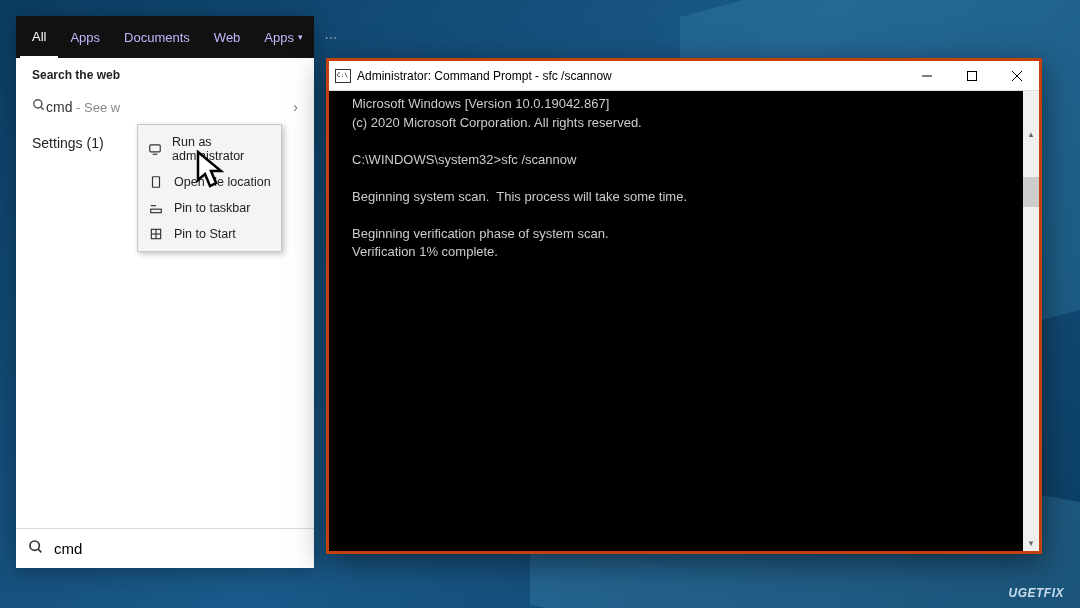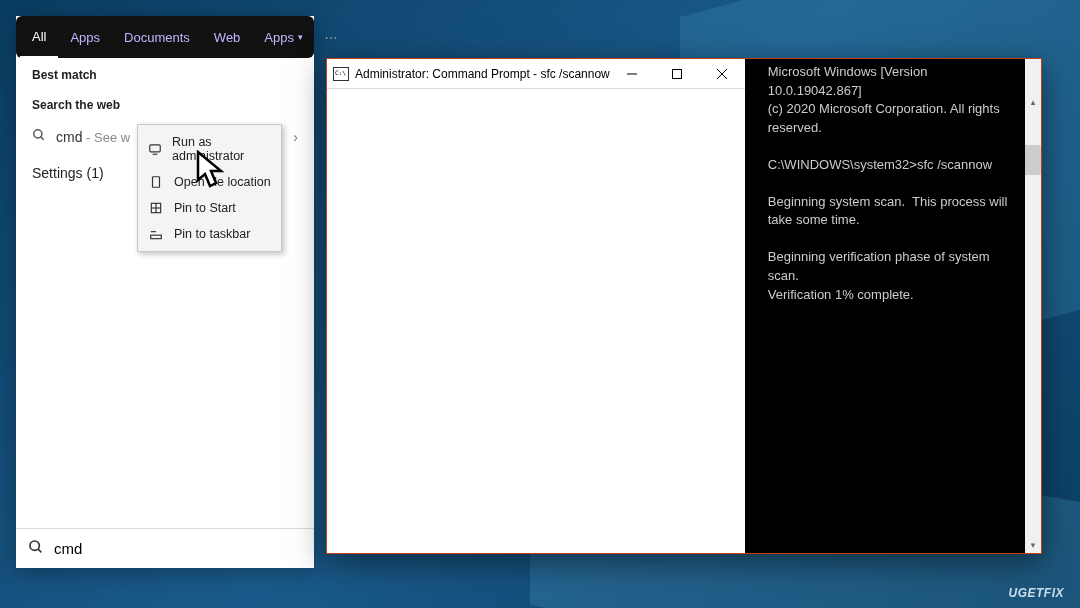--- a/index.html
+++ b/index.html
@@ -14,41 +14,41 @@
 
     
     .start-panel {
       position: absolute; left: 16px; top: 16px;
       width: 298px; height: 552px;
       background: #fff; box-shadow: 0 4px 20px rgba(0,0,0,0.3);
       display: flex; flex-direction: column;
     }
     .tabs-bar {
       background: #111; height: 42px; display: flex; align-items: center;
-      padding: 0 4px; color: #ccc; font-size: 13px; border-radius: 6px;
+      padding: 0 4px; color: #ccc; font-size: 13px;
     }
     .tab { padding: 0 12px; height: 42px; display: flex; align-items: center; cursor: pointer; color: #c4b5fd; }
     .tab.active { color: #fff; border-bottom: 2px solid #fff; }
     .tab .chev { margin-left: 4px; font-size: 9px; }
     .tabs-dots { margin-left: auto; padding: 0 10px; color: #aaa; letter-spacing: 1px; }
 
     .section-label { font-size: 12px; font-weight: 600; padding: 10px 16px 6px; color: #222; }
     .result-row {
       display: flex; align-items: center; padding: 8px 14px; gap: 10px;
       background: #e5e5e5; cursor: pointer;
     }
     .result-icon { width: 28px; height: 22px; background: #000; border: 1px solid #555; flex-shrink: 0; }
     .result-text .title { font-size: 14px; color: #111; }
     .result-text .sub { font-size: 11px; color: #666; }
 
     .web-row {
       display: flex; align-items: center; padding: 10px 16px; gap: 10px; font-size: 14px; color: #333;
       justify-content: space-between; cursor: pointer;
     }
-    .web-left { display: flex; align-items: center; gap: 10px; }
+    .web-left { display: flex; align-items: center; }
     .search-glyph { font-size: 14px; color: #555; }
     .web-label .muted { color: #888; font-size: 13px; }
     .arrow { color: #777; font-size: 14px; }
 
     .settings-row { font-size: 14px; padding: 10px 16px; color: #222; }
 
     .search-box {
       margin-top: auto; border-top: 1px solid #ddd; height: 40px;
       display: flex; align-items: center; padding: 0 12px; gap: 10px;
       background: #fff;
@@ -71,23 +71,23 @@
     
     .cursor {
       position: absolute; left: 194px; top: 150px; z-index: 60;
       pointer-events: none;
     }
 
     
     .cmd-window {
       position: absolute; left: 326px; top: 58px;
       width: 716px; height: 496px;
-      background: #fff; border: 1px solid #c2410c;
+      background: #fff; border: 3px solid #c2410c;
       box-shadow: 0 8px 30px rgba(0,0,0,0.5);
-      display: flex; flex-direction: row;
+      display: flex; flex-direction: column;
     }
     .titlebar {
       height: 30px; background: #fff; display: flex; align-items: center;
       padding-left: 6px; border-bottom: 1px solid #ddd;
     }
     .title-icon {
       width: 16px; height: 14px; background: #fff; border: 1px solid #333;
       margin-right: 6px; position: relative; flex-shrink: 0;
     }
     .title-icon::after { content: "C:\\"; font-size: 6px; position: absolute; top: 1px; left: 1px; font-family: monospace; }
@@ -133,21 +133,20 @@
     <div class="tab">Apps</div>
     <div class="tab">Documents</div>
     <div class="tab">Web</div>
     <div class="tab">
       <span>Apps</span>
       <span class="chev">▾</span>
     </div>
     <div class="tabs-dots">⋯</div>
   </div>
 
-  <div class="section-label">Best match</div>
 
 
   <div class="section-label">Search the web</div>
 
   <div class="web-row">
     <div class="web-left">
       <span class="search-glyph">
         <svg width="14" height="14" viewBox="0 0 24 24" fill="none" stroke="#555" stroke-width="2.5">
             <circle cx="10" cy="10" r="7"></circle>
             <line x1="20" y1="20" x2="15" y2="15"></line>
@@ -187,35 +186,35 @@
     <span class="ctx-icon">
       <svg width="14" height="14" viewBox="0 0 24 24" fill="none" stroke="#333" stroke-width="2">
           <rect x="6" y="3" width="12" height="18" rx="1"></rect>
         </svg>
     </span>
     <span>Open file location</span>
   </div>
   <div class="ctx-item">
     <span class="ctx-icon">
       <svg width="14" height="14" viewBox="0 0 24 24" fill="none" stroke="#333" stroke-width="2">
+          <rect x="3" y="14" width="18" height="6"></rect>
+          <line x1="3" y1="8" x2="12" y2="8"></line>
+        </svg>
+    </span>
+    <span>Pin to taskbar</span>
+  </div>
+  <div class="ctx-item">
+    <span class="ctx-icon">
+      <svg width="14" height="14" viewBox="0 0 24 24" fill="none" stroke="#333" stroke-width="2">
           <rect x="4" y="4" width="16" height="16"></rect>
           <line x1="4" y1="12" x2="20" y2="12"></line>
           <line x1="12" y1="4" x2="12" y2="20"></line>
         </svg>
     </span>
     <span>Pin to Start</span>
-  </div>
-  <div class="ctx-item">
-    <span class="ctx-icon">
-      <svg width="14" height="14" viewBox="0 0 24 24" fill="none" stroke="#333" stroke-width="2">
-          <rect x="3" y="14" width="18" height="6"></rect>
-          <line x1="3" y1="8" x2="12" y2="8"></line>
-        </svg>
-    </span>
-    <span>Pin to taskbar</span>
   </div>
 </div>
 
 <div class="cursor">
   <svg width="36" height="44" viewBox="0 0 36 44">
     <path d="M4 2 L4 30 L11 24 L16 36 L22 33 L17 21 L27 21 Z" fill="#fff" stroke="#000" stroke-width="2.5"></path>
   </svg>
 </div>
 
 <div class="cmd-window">

